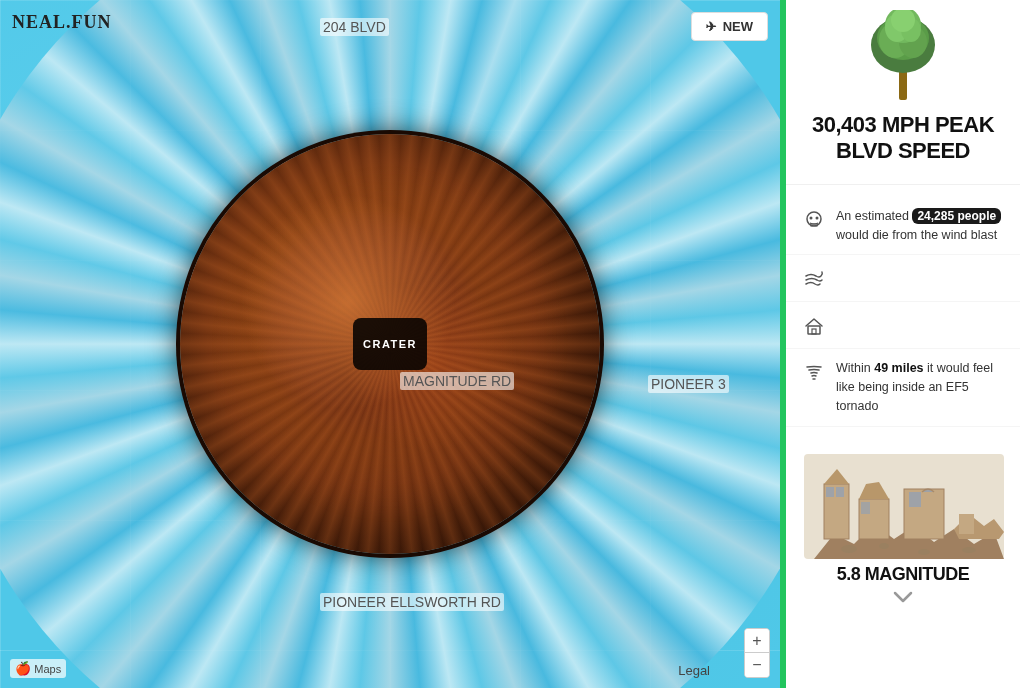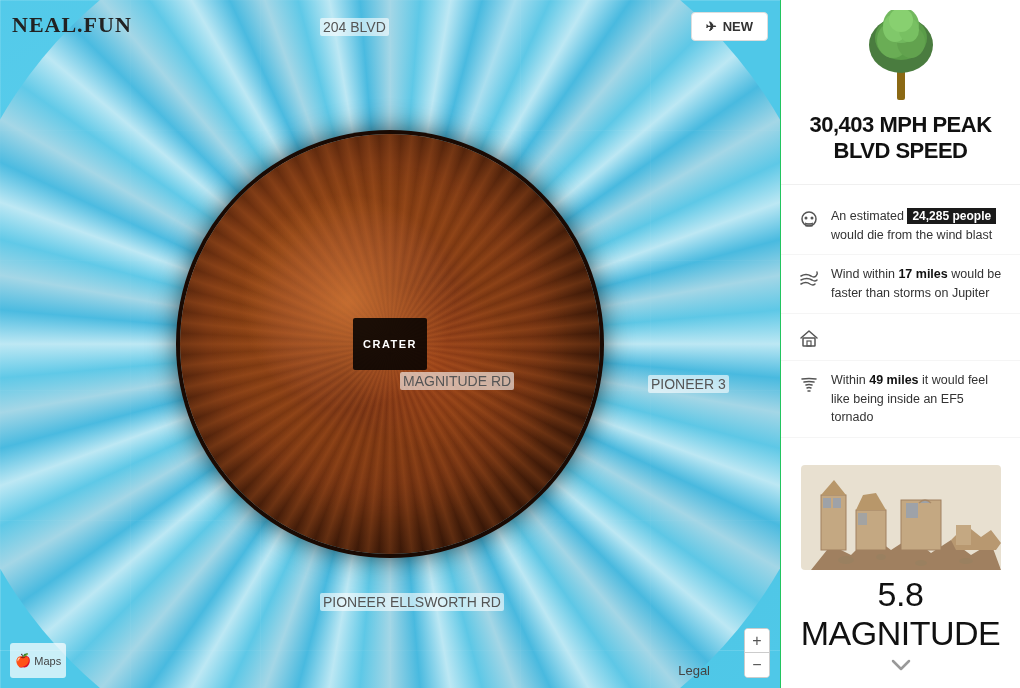--- a/index.html
+++ b/index.html
@@ -170,31 +170,31 @@
       position: absolute;
       top: 50%;
       left: 50%;
       transform: translate(-50%, -50%);
       background: rgba(0,0,0,0.85);
       color: white;
       font-size: 11px;
       font-weight: 600;
       letter-spacing: 1.5px;
       padding: 20px 10px;
-      border-radius: 2px;
+      border-radius: 8px;
       text-transform: uppercase;
       white-space: nowrap;
     }
 
     
     .brand-logo {
       position: absolute;
       top: 12px;
       left: 12px;
-      font-size: 22px;
+      font-size: 18px;
       font-weight: 900;
       color: #222;
       letter-spacing: 1px;
       font-family: 'Georgia', serif;
     }
 
     .brand-logo span {
       color: #222;
     }
 
@@ -217,21 +217,21 @@
     }
 
     
     .maps-label {
       position: absolute;
       bottom: 10px;
       left: 10px;
       font-size: 11px;
       color: #444;
       background: rgba(255,255,255,0.7);
-      padding: 10px 5px;
+      padding: 2px 5px;
       border-radius: 3px;
     }
 
     
     .zoom-controls {
       position: absolute;
       bottom: 10px;
       right: 10px;
       display: flex;
       flex-direction: column;
@@ -265,21 +265,21 @@
       color: #444;
     }
 
     
     #right-panel {
       flex: 0 0 240px;
       width: 240px;
       height: 688px;
       background: white;
       overflow-y: auto;
-      border-left: 1px solid #22c55e;
+      border-left: 6px solid #22c55e;
       padding: 0;
     }
 
     .panel-top {
       padding: 20px 18px 15px;
       text-align: center;
       border-bottom: 1px solid #f0f0f0;
     }
 
     .tree-image {
@@ -329,21 +329,21 @@
       font-size: 12.5px;
       color: #333;
       line-height: 1.5;
       flex: 1;
     }
 
     .stat-highlight {
       background: #1a1a1a;
       color: white;
       padding: 1px 5px;
-      border-radius: 0;
+      border-radius: 6px;
       font-weight: 600;
       font-size: 12px;
     }
 
     .stat-bold {
       font-weight: 700;
       color: #111;
     }
 
     
@@ -353,22 +353,22 @@
     }
 
     .destroyed-building {
       width: 100%;
       height: 100px;
       margin: 0 auto 10px;
       position: relative;
     }
 
     .magnitude-title {
-      font-size: 34px;
-      font-weight: 400;
+      font-size: 18px;
+      font-weight: 700;
       color: #111;
       letter-spacing: -0.5px;
     }
 
     .chevron-down {
       display: flex;
       justify-content: center;
       margin-top: 6px;
       color: #999;
       font-size: 18px;
@@ -475,23 +475,20 @@
     </div>
 
     <div class="stat-item">
       <div class="stat-icon">
         <svg width="22" height="22" viewBox="0 0 22 22" fill="none" xmlns="http://www.w3.org/2000/svg">
           <path d="M3 8 Q8 5 13 8 Q16 10 18 8 Q20 6 19 4" stroke="#555" stroke-width="1.5" fill="none" stroke-linecap="round"></path>
           <path d="M3 12 Q9 9 14 12 Q17 14 19 12" stroke="#555" stroke-width="1.5" fill="none" stroke-linecap="round"></path>
           <path d="M3 16 Q8 13 12 16 Q15 18 17 16" stroke="#555" stroke-width="1.5" fill="none" stroke-linecap="round"></path>
         </svg>
       </div>
-      <div class="stat-text">
-        Wind within <span class="stat-bold">17 miles</span> would be faster than storms on Jupiter
-      </div>
     </div>
 
     <div class="stat-item">
       <div class="stat-icon">
         <svg width="22" height="22" viewBox="0 0 22 22" fill="none" xmlns="http://www.w3.org/2000/svg">
           <path d="M3 11 L11 4 L19 11" stroke="#555" stroke-width="1.5" fill="none" stroke-linecap="round" stroke-linejoin="round"></path>
           <rect x="5" y="11" width="12" height="8" stroke="#555" stroke-width="1.5" fill="none" rx="0.5"></rect>
           <rect x="9" y="14" width="4" height="5" stroke="#555" stroke-width="1.2" fill="none"></rect>
         </svg>
       </div>

